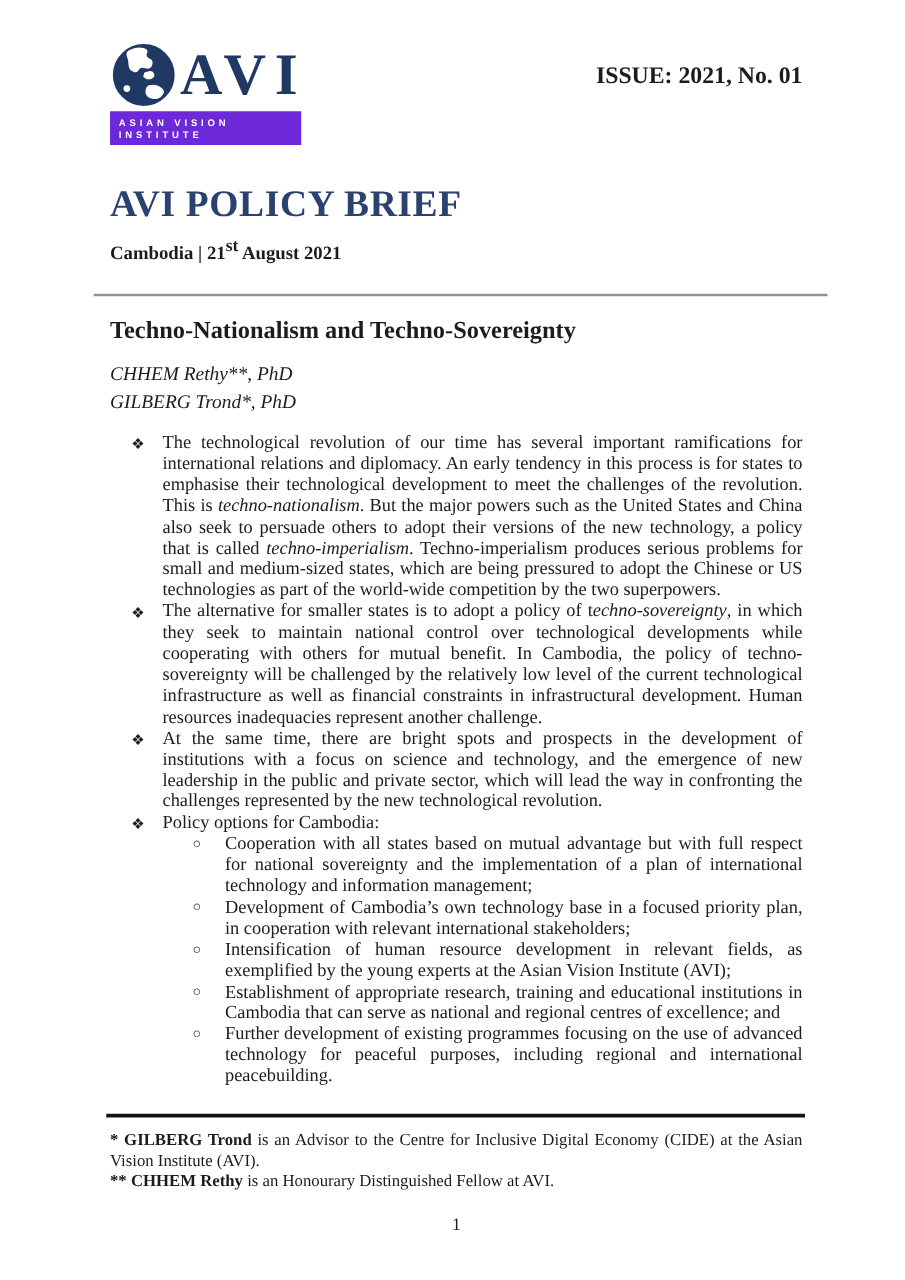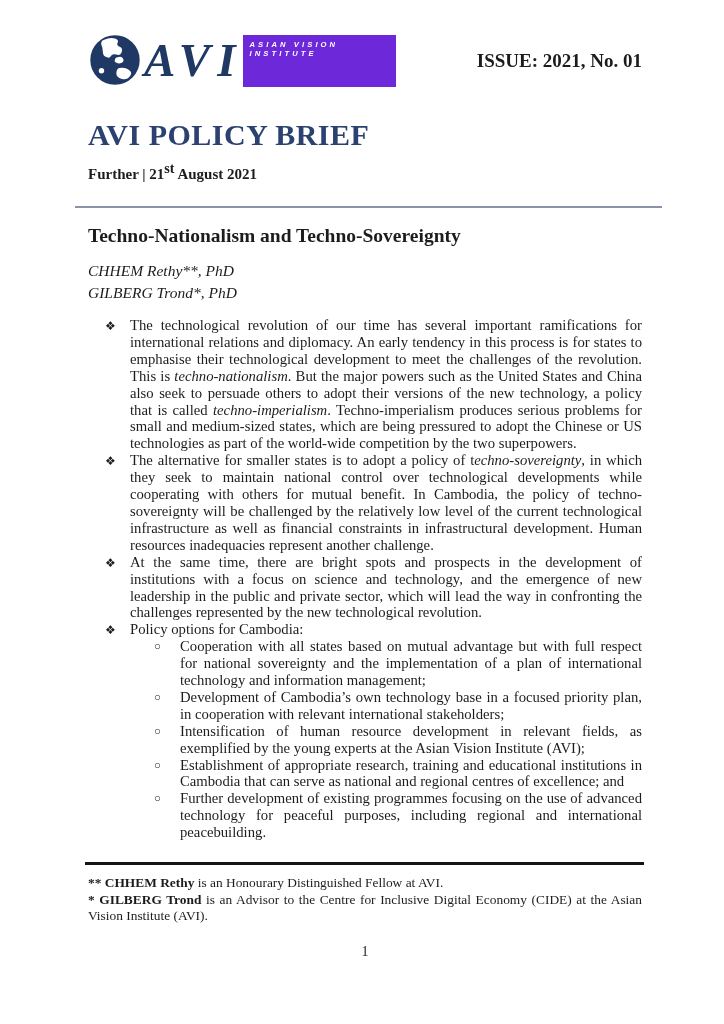--- a/index.html
+++ b/index.html
@@ -12,21 +12,21 @@
     color:#1c1c1c;
     overflow:hidden;
     box-sizing:border-box;
     padding:33px 82px 0 88px;
   }
   .it { font-style:italic; }
   .bd { font-weight:bold; }
 
   
   .header-row { display:flex; justify-content:space-between; align-items:flex-start; }
-  .logo-block { display:flex; flex-direction:row;font-style:italic; }
+  .logo-block { display:flex; flex-direction:column; }
   .logo-top { display:flex; align-items:center; }
   .globe { width:54px; height:54px; flex:0 0 auto; }
   .logo-acronym {
     font-size:47px; font-weight:bold; color:#1f3864;
     letter-spacing:7px; line-height:1; margin-left:2px;
   }
   .logo-bar {
     margin-top:2px;
     background:#6d28d9; color:#ffffff;
     font-family:"Liberation Sans", sans-serif;
@@ -83,21 +83,21 @@
           <path fill="#ffffff" d="M10 26 q2 0 2 2 q0 2 -2 2 q-2 0 -2 -2 q0 -2 2 -2 z"></path>
         </svg>
         <div class="logo-acronym">AVI</div>
       </div>
       <div class="logo-bar">ASIAN VISION INSTITUTE</div>
     </div>
     <div class="issue-label">ISSUE: 2021, No. 01</div>
   </div>
 
   <div class="brief-title">AVI POLICY BRIEF</div>
-  <div class="dateline"><span>Further</span><span> | </span><span>21</span><sup>st</sup><span> August 2021</span></div>
+  <div class="dateline"><span>Cambodia</span><span> | </span><span>21</span><sup>st</sup><span> August 2021</span></div>
 
   <hr class="rule-top">
 
   <div class="article-title">Techno-Nationalism and Techno-Sovereignty</div>
   <div class="authors">
     <div>CHHEM Rethy**, PhD</div>
     <div>GILBERG Trond*, PhD</div>
   </div>
 
   <div class="summary-list">
@@ -142,18 +142,18 @@
       <div class="sub-item">
         <span class="sub-marker">○</span>
         <span>Further development of existing programmes focusing on the use of advanced technology for peaceful purposes, including regional and international peacebuilding.</span>
       </div>
     </div>
 
   </div>
 
   <hr class="rule-footer">
   <div class="footnotes">
+    <div><span class="bd">* GILBERG Trond</span><span> is an Advisor to the Centre for Inclusive Digital Economy (CIDE) at the Asian Vision Institute (AVI).</span></div>
     <div><span class="bd">** CHHEM Rethy</span><span> is an Honourary Distinguished Fellow at AVI.</span></div>
-    <div><span class="bd">* GILBERG Trond</span><span> is an Advisor to the Centre for Inclusive Digital Economy (CIDE) at the Asian Vision Institute (AVI).</span></div>
   </div>
   <div class="page-number">1</div>
 
 </div>
 
 </body></html>

